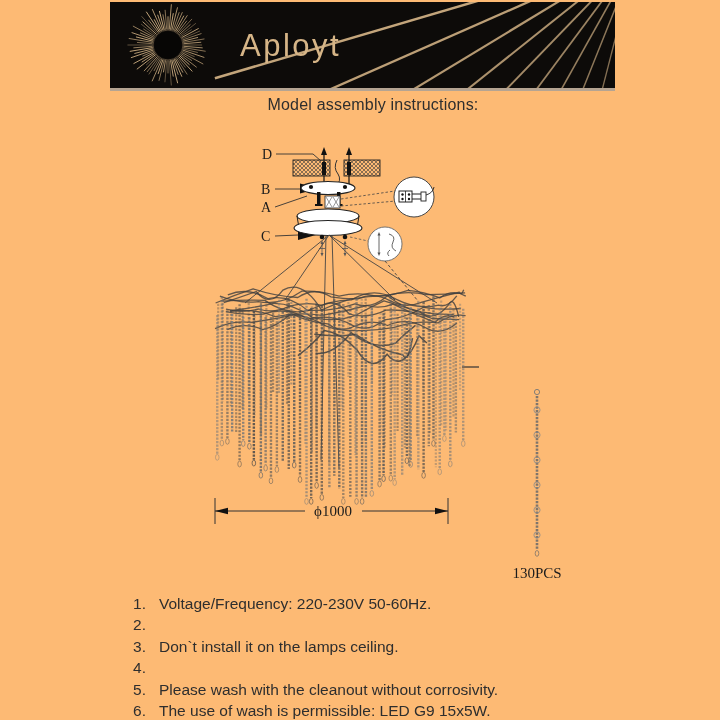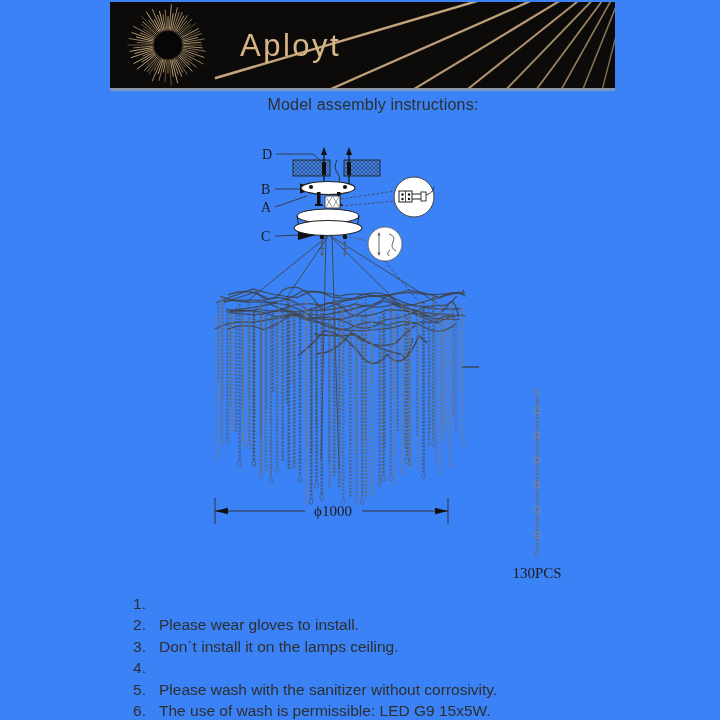--- a/index.html
+++ b/index.html
@@ -4,21 +4,21 @@
 <style>
   :root{
     --banner-bg:#0d0b09;
     --gold:#d6b587;
     --line:#333333;
     --text:#2e2e2e;
   }
   *{margin:0;padding:0;box-sizing:border-box;}
   html,body{width:720px;height:720px;background:#ffffff;overflow:hidden;
     font-family:"Liberation Sans",sans-serif;}
-  .page{position:relative;width:720px;height:720px;background:#3b82f6;}
+  .page{position:relative;width:720px;height:720px;background:#fdba74;}
 
   
   .banner{position:absolute;left:110px;top:2px;width:505px;height:86px;
     background:var(--banner-bg);overflow:hidden;}
   .banner svg{display:block;}
   .banner-underline{position:absolute;left:110px;top:88px;width:505px;height:3px;
     background:#9c9c9c;opacity:.75;}
 
   
   .titleblock{position:absolute;left:17px;top:94px;width:712px;text-align:center;
@@ -412,34 +412,34 @@
         <circle cx="437" cy="347" r="3.1" fill="none" stroke="#8a8a8a" stroke-width="0.8"></circle>
         <circle cx="437" cy="372" r="3.1" fill="none" stroke="#8a8a8a" stroke-width="0.8"></circle>
         <circle cx="437" cy="397" r="3.1" fill="none" stroke="#8a8a8a" stroke-width="0.8"></circle>
       </g>
     <text x="437" y="440" text-anchor="middle" class="dim-text">130PCS</text>
   </svg>
 
   <div class="instructions">
     <div class="instr-row">
       <span class="num">1.</span>
+      <span class="txt">Voltage/Frequency: 220-230V 50-60Hz.</span>
     </div>
     <div class="instr-row">
       <span class="num">2.</span>
-      <span class="txt">Please wear gloves to install.</span>
     </div>
     <div class="instr-row">
       <span class="num">3.</span>
       <span class="txt">Don`t install it on the lamps ceiling.</span>
     </div>
     <div class="instr-row">
       <span class="num">4.</span>
     </div>
     <div class="instr-row">
       <span class="num">5.</span>
-      <span class="txt">Please wash with the sanitizer without corrosivity.</span>
+      <span class="txt">Please wash with the cleanout without corrosivity.</span>
     </div>
     <div class="instr-row">
       <span class="num">6.</span>
       <span class="txt">The use of wash is permissible: LED G9 15x5W.</span>
     </div>
   </div>
 </div>
 
 </body></html>

